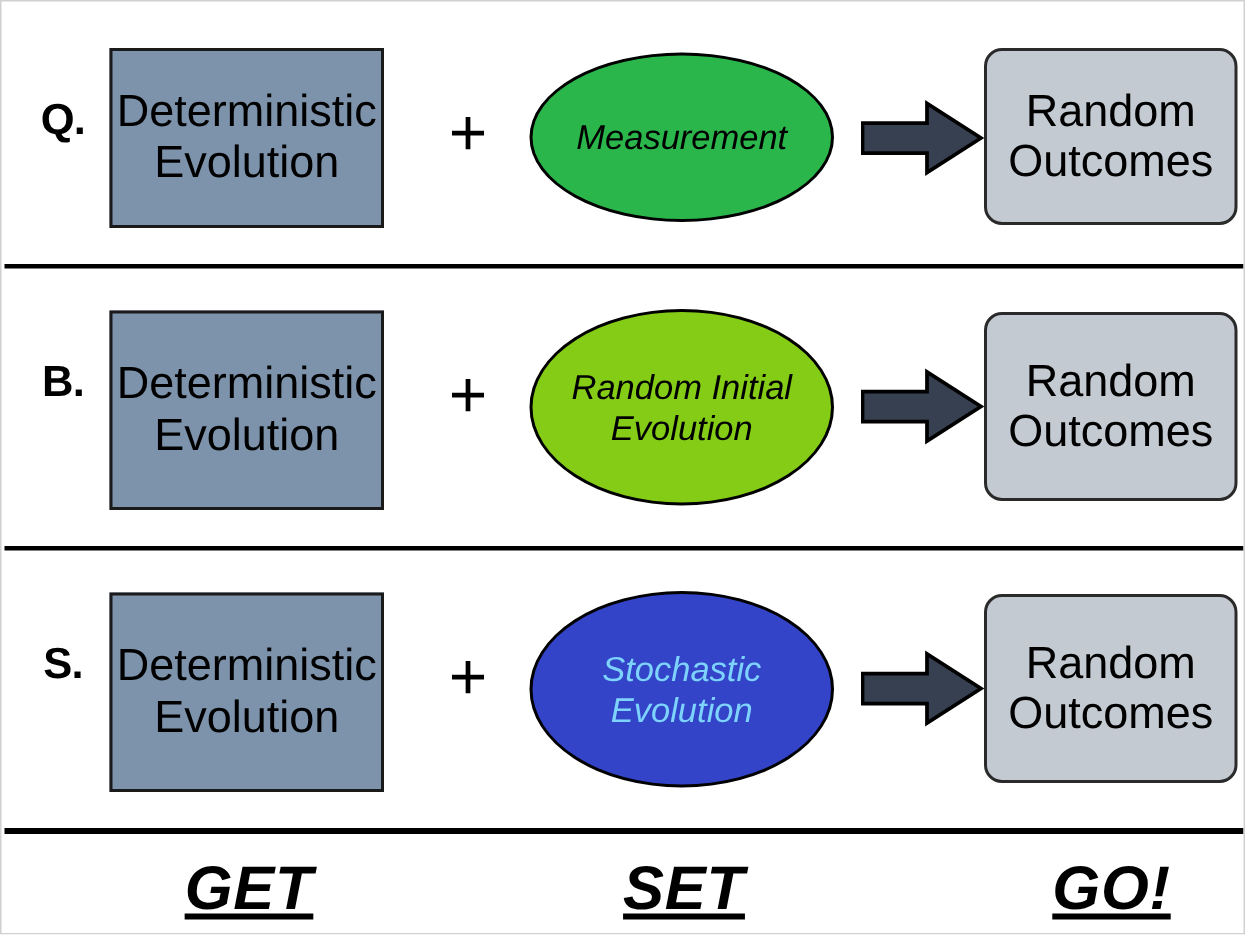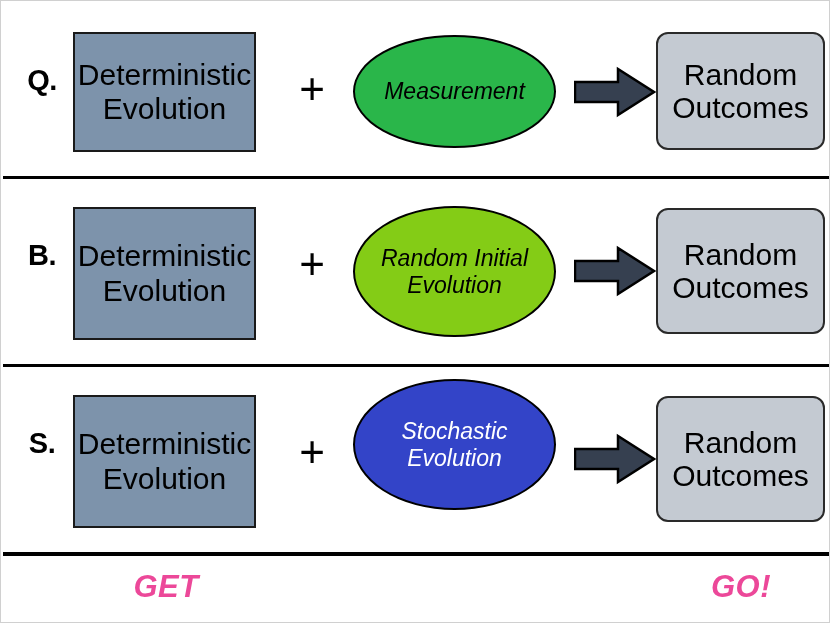--- a/index.html
+++ b/index.html
@@ -136,25 +136,26 @@
     left: 0;
     top: 556px;
     width: 830px;
     height: 65px;
   }
   .footer-label {
     position: absolute;
     top: 12px;
     font-weight: bold;
     font-style: italic;
-    font-size: 31px;
-    color: #ec4899;
+    font-size: 41px;
+    color: #000000;
     text-align: center;
     font-family: "Liberation Sans", sans-serif;
     letter-spacing: 0.5px;
+    text-decoration: underline;
   }
   #footer-get { left: 60px;  width: 210px; }
   #footer-set { left: 350px; width: 210px; }
   #footer-go  { left: 645px; width: 190px; }
 </style>
 </head>
 <body>
 
 <div id="page">
 
@@ -231,21 +232,21 @@
 
     <div class="det-box" style="top:28px; height:133px;">
       <div class="txt">
         <span>Deterministic</span><br>
         <span>Evolution</span>
       </div>
     </div>
 
     <div class="plus" style="top:60px;">+</div>
 
-    <div class="ellipse" style="top:12px; height:131px; background-color:#3344c8; color:#ffffff;">
+    <div class="ellipse" style="top:27px; height:131px; background-color:#3344c8; color:#7dd3fc;">
       <div class="txt">
         <span>Stochastic</span><br>
         <span>Evolution</span>
       </div>
     </div>
 
     <div class="arrow-wrap" style="top:66px;">
       <svg width="82" height="52" viewBox="0 0 82 52">
         <polygon points="1,16 44,16 44,3 80,26 44,49 44,36 1,36" fill="#364050" stroke="#000000" stroke-width="2.5" stroke-linejoin="miter"></polygon>
       </svg>
@@ -258,16 +259,17 @@
       </div>
     </div>
   </div>
 
   <div class="divider" id="divider-1"></div>
   <div class="divider" id="divider-2"></div>
   <div class="divider" id="divider-3"></div>
 
   <div id="footer">
     <div class="footer-label" id="footer-get">GET</div>
+    <div class="footer-label" id="footer-set">SET</div>
     <div class="footer-label" id="footer-go">GO!</div>
   </div>
 
 </div>
 
 </body></html>

